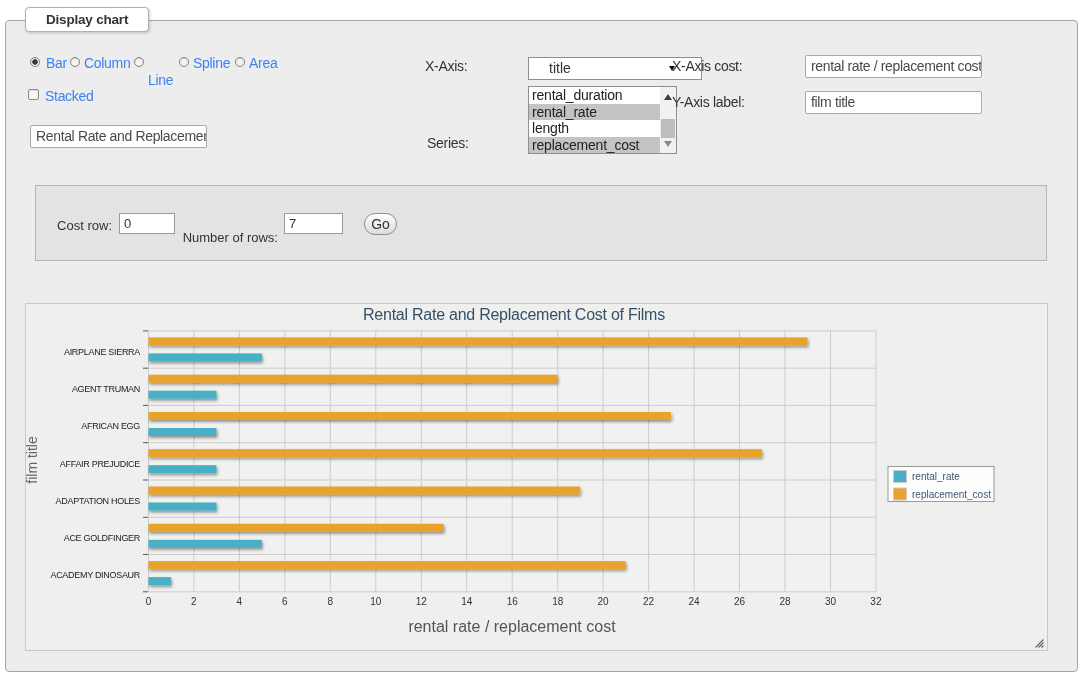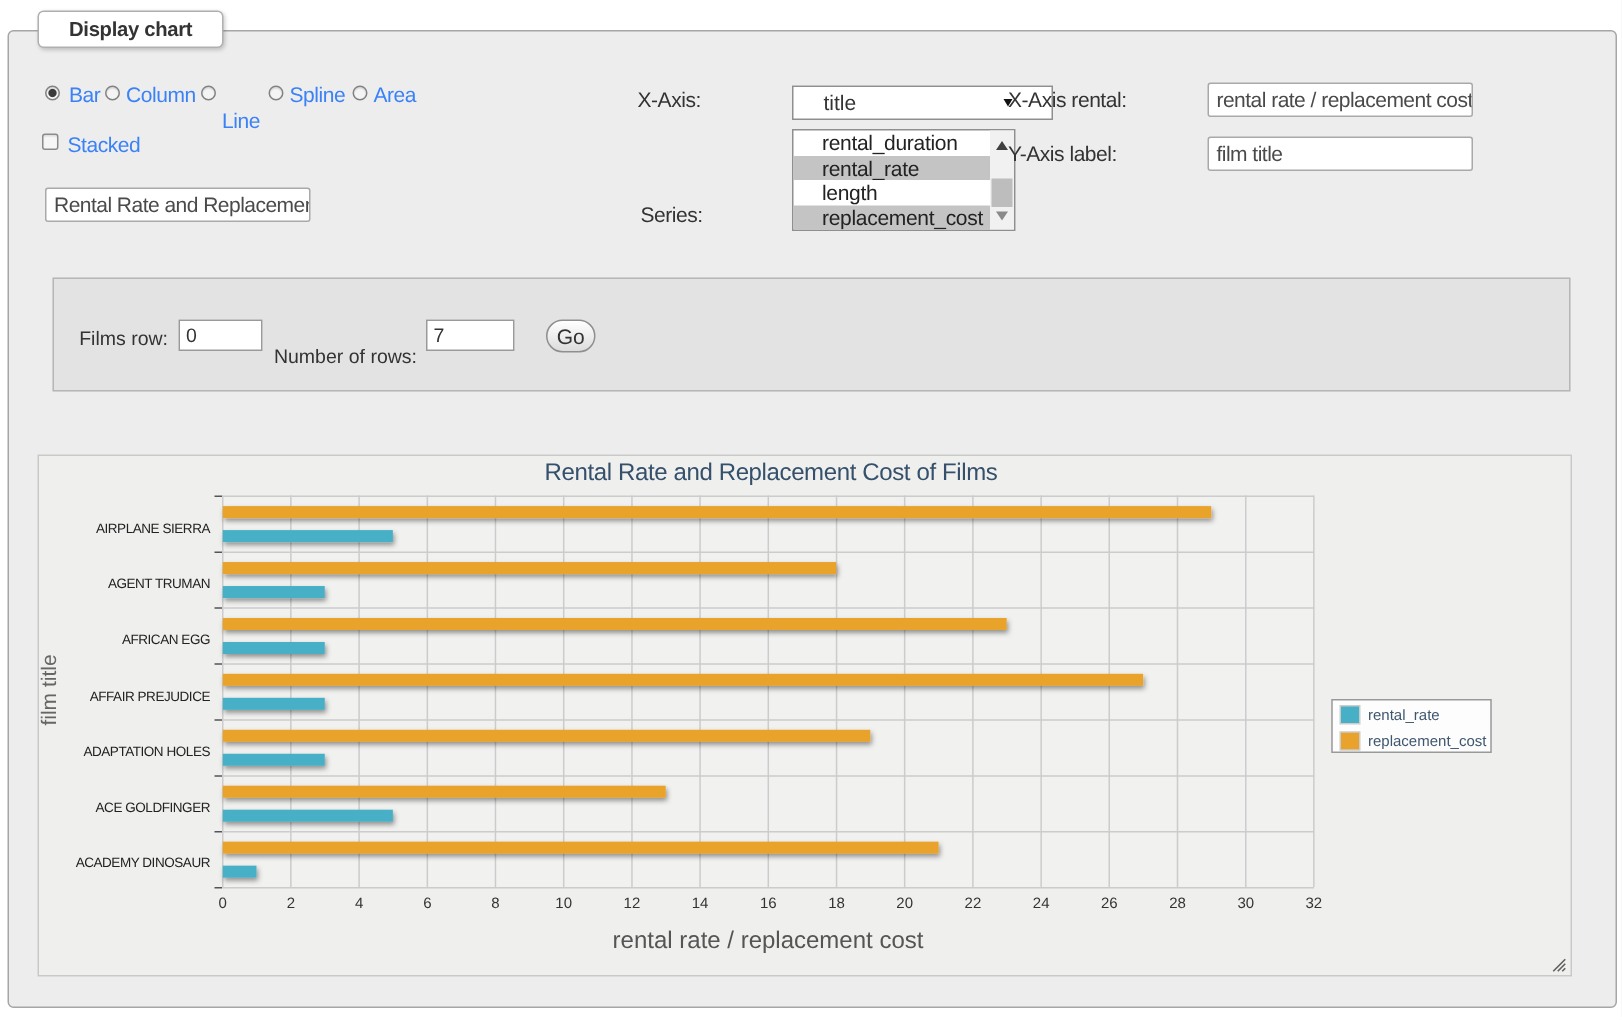--- a/index.html
+++ b/index.html
@@ -10,21 +10,21 @@
 #legendbox { left:25px; top:7px; height:23px; line-height:23px; padding:0 20px; background:#fff; border:1px solid #b0b0b0; border-radius:4px; font-size:13.5px; letter-spacing:-0.2px; font-weight:bold; color:#333; box-shadow:1px 1px 3px rgba(0,0,0,0.2); }
 .lbl { font-size:14px; letter-spacing:-0.3px; color:#3b82f6; white-space:nowrap; }
 .rlbl { font-size:14px; letter-spacing:-0.3px; color:#333; white-space:nowrap; text-align:left; }
 .radio { width:8px; height:8px; border:1px solid #828282; border-radius:50%; background:#f4f4f4; box-shadow:inset 0 1px 1px rgba(0,0,0,0.12); }
 .radio.sel { background:radial-gradient(circle, #3a3a3a 0 2.4px, #f6f6f6 3.1px); }
 .checkbox { width:9px; height:9px; border:1px solid #8b8b8b; border-radius:2px; background:#f6f6f6; box-shadow:inset 0 1px 1px rgba(0,0,0,0.1); }
 .tinput { background:#fff; border:1px solid #a9a9a9; border-radius:2px; font-size:14px; letter-spacing:-0.35px; color:#4a4a4a; padding-left:5px; overflow:hidden; white-space:nowrap; }
 #selectbox { left:528px; top:57px; width:152px; height:21px; background:#fff; border:1px solid #8f8f8f; line-height:21px; font-size:14px; color:#333; padding-left:20px; }
 #selarrow { left:669px; top:66px; width:0; height:0; border-left:3.5px solid transparent; border-right:3.5px solid transparent; border-top:5.5px solid #111; }
 #listbox { left:528px; top:86px; width:147px; height:66px; background:#fff; border:1px solid #8f8f8f; font-size:14px; letter-spacing:-0.2px; color:#222; }
-.lrow { height:16.5px; line-height:16.5px; padding-left:19px; white-space:nowrap; overflow:hidden; }
+.lrow { height:16.5px; line-height:16.5px; padding-left:3px; white-space:nowrap; overflow:hidden; }
 .lrow.sel { background:#c4c4c4; }
 #scrollbar { position:absolute; right:0; top:0; width:16px; height:66px; background:#f1f1f1; }
 #sthumb { position:absolute; left:1px; top:32px; width:14px; height:19px; background:#bdbdbd; }
 .uparr { position:absolute; left:4px; top:7px; width:0; height:0; border-left:4px solid transparent; border-right:4px solid transparent; border-bottom:6px solid #404040; }
 .dnarr { position:absolute; left:4px; bottom:6px; width:0; height:0; border-left:4px solid transparent; border-right:4px solid transparent; border-top:6px solid #8a8a8a; }
 #panel { left:35px; top:185px; width:1010px; height:74px; background:#e3e3e3; border:1px solid #b6b6b6; }
 .plbl { font-size:13px; color:#333; white-space:nowrap; text-align:right; }
 .pinput { background:#fff; border:1px solid #9a9a9a; font-size:13px; color:#333; padding-left:4px; line-height:19px; }
 #gobtn { left:364px; top:213px; width:31px; height:20px; border:1px solid #8f8f8f; border-radius:11px; background:linear-gradient(#ffffff,#dcdcdc); font-size:14px; color:#333; text-align:center; line-height:20px; }
 #chartbox { left:25px; top:303px; width:1021px; height:346px; background:#efefee; border:1px solid #c9c9c9; }
@@ -61,27 +61,27 @@
     <div class="lrow sel">rental_rate</div>
     <div class="lrow">length</div>
     <div class="lrow sel">replacement_cost</div>
     <div id="scrollbar">
         <div class="uparr"></div>
         <div id="sthumb"></div>
         <div class="dnarr"></div>
       </div>
   </div>
 
-  <div class="abs rlbl" style="left:672px; top:58px; width:125px;">X-Axis rental:</div>
+  <div class="abs rlbl" style="left:672px; top:58px; width:125px;">X-Axis cost:</div>
   <div class="abs tinput" style="left:805px; top:55px; width:170px; height:21px; line-height:21px;">rental rate / replacement cost</div>
   <div class="abs rlbl" style="left:672px; top:94px; width:125px;">Y-Axis label:</div>
   <div class="abs tinput" style="left:805px; top:91px; width:170px; height:21px; line-height:21px;">film title</div>
 
   <div id="panel" class="abs"></div>
-  <div class="abs plbl" style="left:32px; top:217.5px; width:80px;">Films row:</div>
+  <div class="abs plbl" style="left:32px; top:217.5px; width:80px;">Cost row:</div>
   <div class="abs pinput" style="left:119px; top:213px; width:50px; height:19px;">0</div>
   <div class="abs plbl" style="left:178px; top:217.5px; width:100px;margin-top:12px;">Number of rows:</div>
   <div class="abs pinput" style="left:284px; top:213px; width:53px; height:19px;">7</div>
   <div id="gobtn" class="abs">Go</div>
 
   <div id="chartbox" class="abs">
   <svg width="1021" height="346" style="font-family:'Liberation Sans',sans-serif;">
     <defs>
       <filter id="sh" x="-20%" y="-40%" width="140%" height="200%">
         <feDropShadow dx="1" dy="2" stdDeviation="1.7" flood-color="#000000" flood-opacity="0.4"></feDropShadow>

